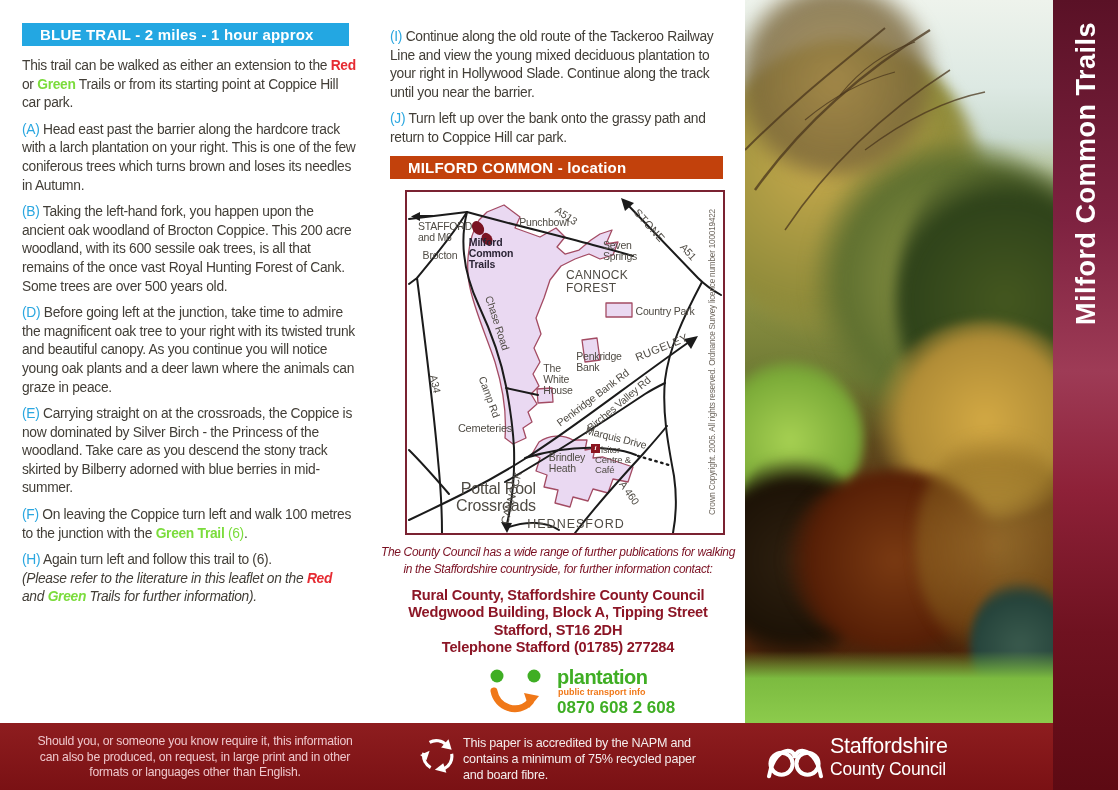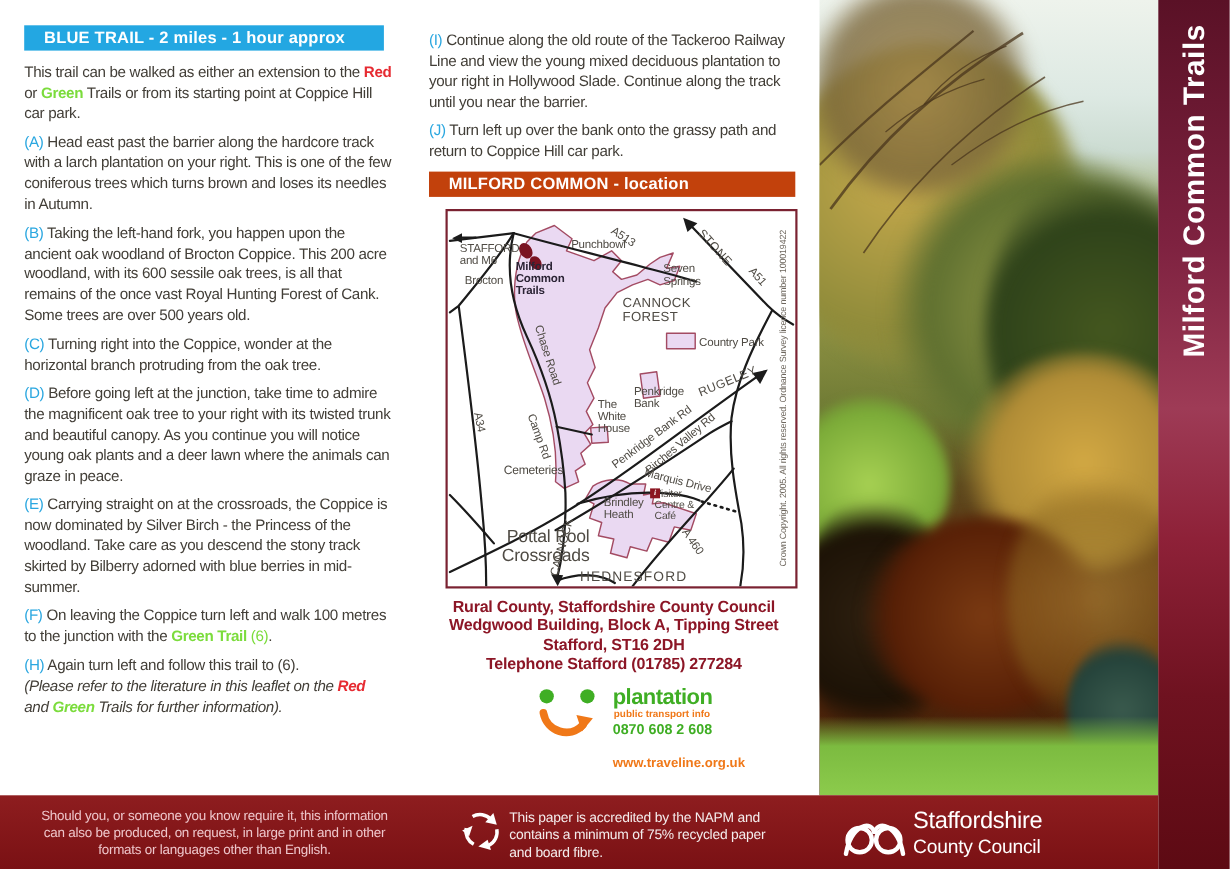--- a/index.html
+++ b/index.html
@@ -38,21 +38,21 @@
 
   .map-caption{margin:9px 0 0 -10px;width:356px;text-align:center;font-style:italic;
                font-size:12px;line-height:17px;letter-spacing:-.35px;color:#7a1022;}
   .contact{margin-top:9px;width:336px;text-align:center;font-weight:700;
            font-size:14.6px;line-height:17.5px;letter-spacing:-.2px;color:#8c1626;}
 
   .traveline{margin:10px 0 0 98px;display:flex;gap:9px;align-items:flex-start;}
   .tl-text{display:flex;flex-direction:column;line-height:1;}
   .tl-name{font-size:20px;font-weight:700;color:#3fae24;letter-spacing:-.5px;}
   .tl-tag{font-size:9px;font-weight:700;color:#f07818;margin:1px 0 2px 1px;}
-  .tl-phone{font-size:13px;font-weight:700;color:#3fae24;}
+  .tl-phone{font-size:17px;font-weight:700;color:#3fae24;}
   .tl-url{font-size:12px;font-weight:700;color:#f07818;margin-top:18px;}
 
   
   .photo{position:absolute;left:745px;top:0;width:308px;height:723px;overflow:hidden;
          background:linear-gradient(180deg,#eef3ec 0%,#dde9e3 12%,#ccdcd2 19%,
            #9aa455 30%,#8a8e41 42%,#6e7a34 52%,#5e4a1e 61%,#5a2d10 74%,#4a2109 86%,#4e2a0e 100%);}
   .p-blob{position:absolute;border-radius:50%;filter:blur(7px);}
   .grass-strip{position:absolute;left:0;bottom:0;width:100%;height:72px;
          background:linear-gradient(180deg,rgba(124,187,64,0) 0%,#7cbb40 38%,#8ccb4c 100%);}
   .photo svg{position:absolute;left:0;top:0;}
@@ -82,21 +82,20 @@
 <body>
 
 <div class="page">
 
   <div class="left-col">
     <div class="bar bar-blue">BLUE TRAIL - 2 miles - 1 hour approx</div>
     <div>
         <p class="para"><span>This trail can be walked as either an extension to the </span><span class="seg-red-bold">Red</span><span> or </span><span class="seg-green-bold">Green</span><span> Trails or from its starting point at Coppice Hill car park.</span></p>
         <p class="para"><span class="seg-blue">(A)</span><span> Head east past the barrier along the hardcore track with a larch plantation on your right.  This is one of the few coniferous trees which turns brown and loses its needles in Autumn.</span></p>
         <p class="para"><span class="seg-blue">(B)</span><span> Taking the left-hand fork, you happen upon the ancient oak woodland of Brocton Coppice.  This 200 acre woodland, with its 600 sessile oak trees, is all that remains of the once vast Royal Hunting Forest of Cank.  Some trees are over 500 years old.</span></p>
-        <p class="para"><span class="seg-blue">(C)</span><span> Turning right into the Coppice, wonder at the horizontal branch protruding from the oak tree.</span></p>
         <p class="para"><span class="seg-blue">(D)</span><span> Before going left at the junction, take time to admire the magnificent oak tree to your right with its twisted trunk and beautiful canopy.  As you continue you will notice young oak plants and a deer lawn where the animals can graze in peace.</span></p>
         <p class="para"><span class="seg-blue">(E)</span><span> Carrying straight on at the crossroads, the Coppice is now dominated by Silver Birch - the Princess of the woodland.  Take care as you descend the stony track skirted by Bilberry adorned with blue berries in mid-summer.</span></p>
         <p class="para"><span class="seg-blue">(F)</span><span> On leaving the Coppice turn left and walk 100 metres to the junction with the </span><span class="seg-green-bold">Green Trail</span><span class="seg-green"> (6)</span><span>.</span></p>
         <p class="para"><span class="seg-blue">(H)</span><span> Again turn left and follow this trail to (6).
 </span><span class="seg-italic">(Please refer to the literature in this leaflet on the </span><span class="seg-red-bold-italic">Red</span><span class="seg-italic"> and </span><span class="seg-green-bold-italic">Green</span><span class="seg-italic"> Trails for further information).</span></p>
       </div>
   </div>
 
   <div class="mid-col">
     <div>
@@ -183,20 +182,21 @@
           <div class="map-label" style="left: 222px; top: 301px; font-size: 10.5px; transform: translate(-50%, -50%) rotate(55deg);">A 460</div>
           <div class="map-label" style="left: 169px; top: 333px; font-size: 12.5px; letter-spacing: 1px; transform: translate(-50%, -50%);">HEDNESFORD</div>
           <div class="map-label" style="left: 84px; top: 62px; font-size: 10.5px; font-weight: 700; color: rgb(43, 36, 53); transform: translate(-50%, -50%);">Milford
 Common
 Trails</div>
           <div class="map-label" style="left: 306px; top: 170px; font-size: 8.2px; color: rgb(110, 103, 94); transform: translate(-50%, -50%) rotate(-90deg);">Crown Copyright. 2005. All rights reserved. Ordnance Survey licence number 100019422</div>
         </div>
       <div class="visitor-i">i</div>
     </div>
 
+    <div class="map-caption">The County Council has a wide range of further publications for walking in the Staffordshire countryside, for further information contact:</div>
     <div class="contact">
         <div class="contact-line">Rural County, Staffordshire County Council</div>
         <div class="contact-line">Wedgwood Building, Block A, Tipping Street</div>
         <div class="contact-line">Stafford, ST16 2DH</div>
         <div class="contact-line">Telephone Stafford (01785) 277284</div>
       </div>
 
     <div class="traveline">
       <svg width="60" height="52" viewBox="0 0 60 52">
         <circle cx="9" cy="9" r="6.5" fill="#3fae24"></circle>

